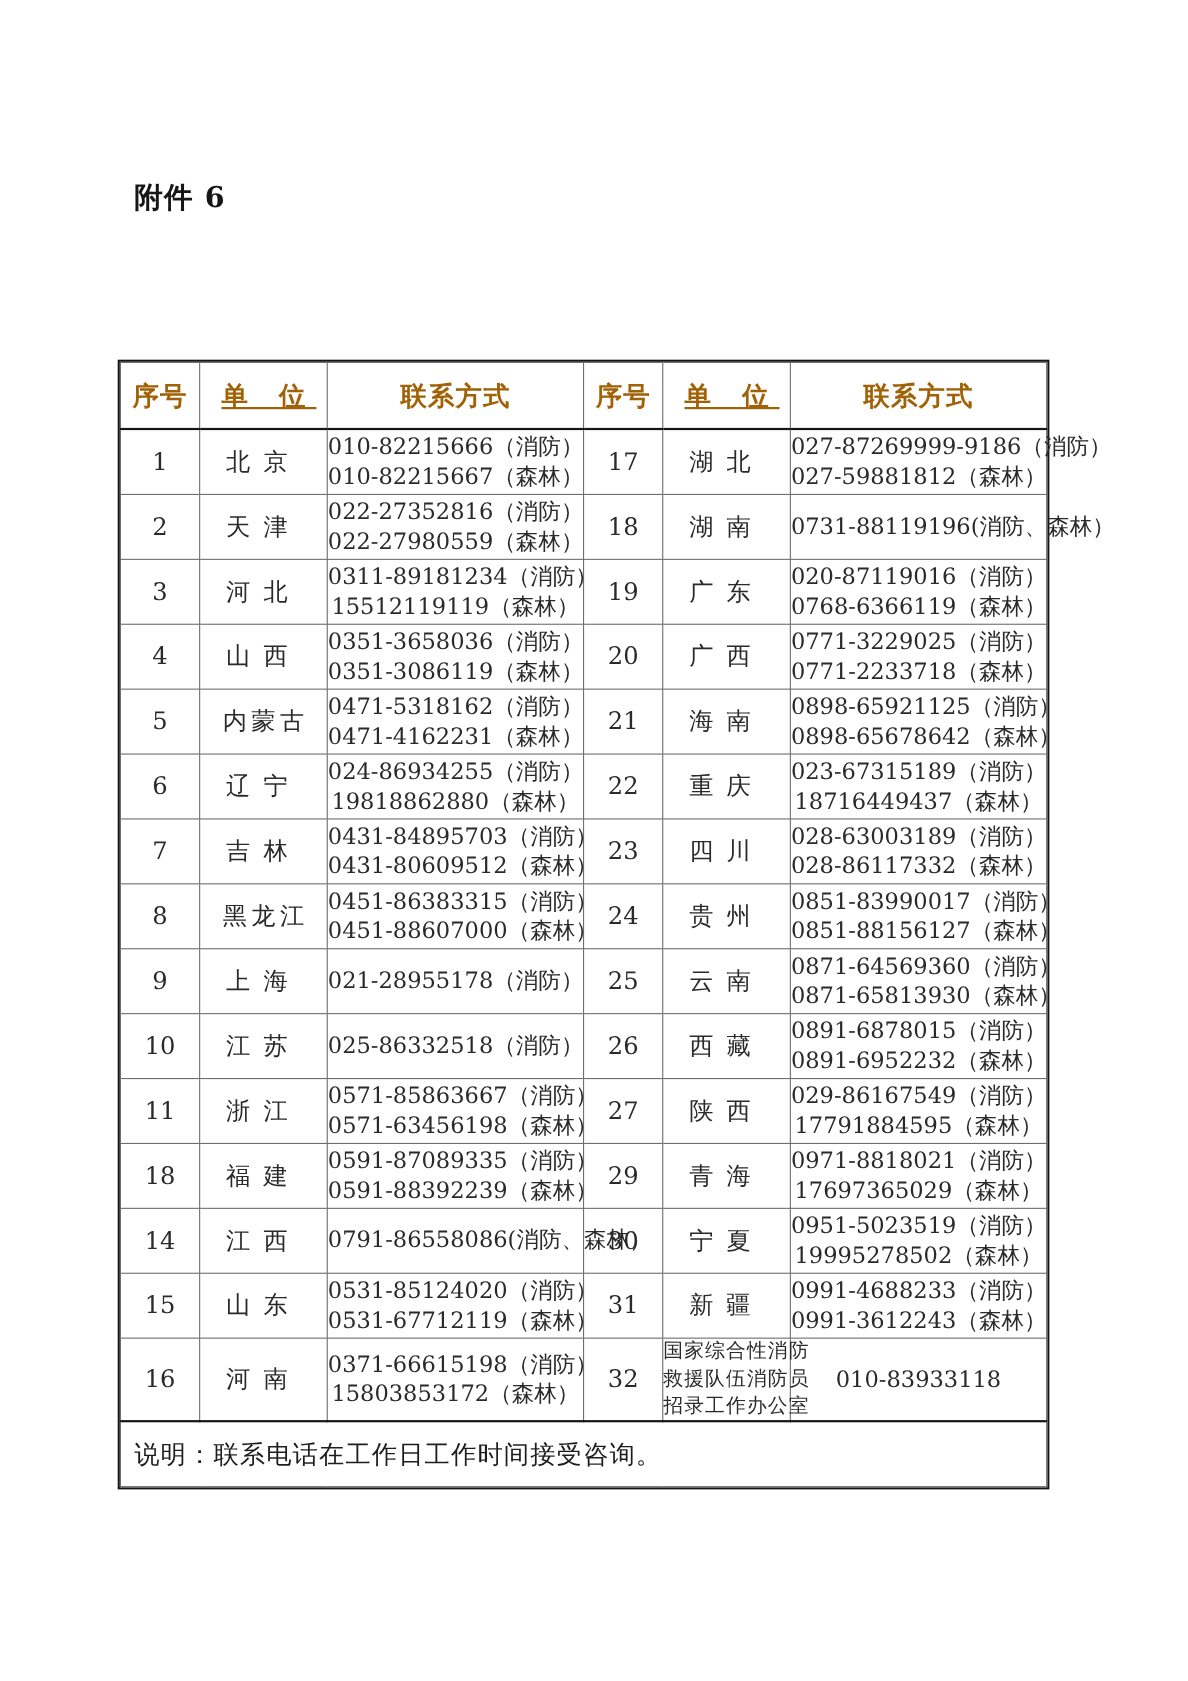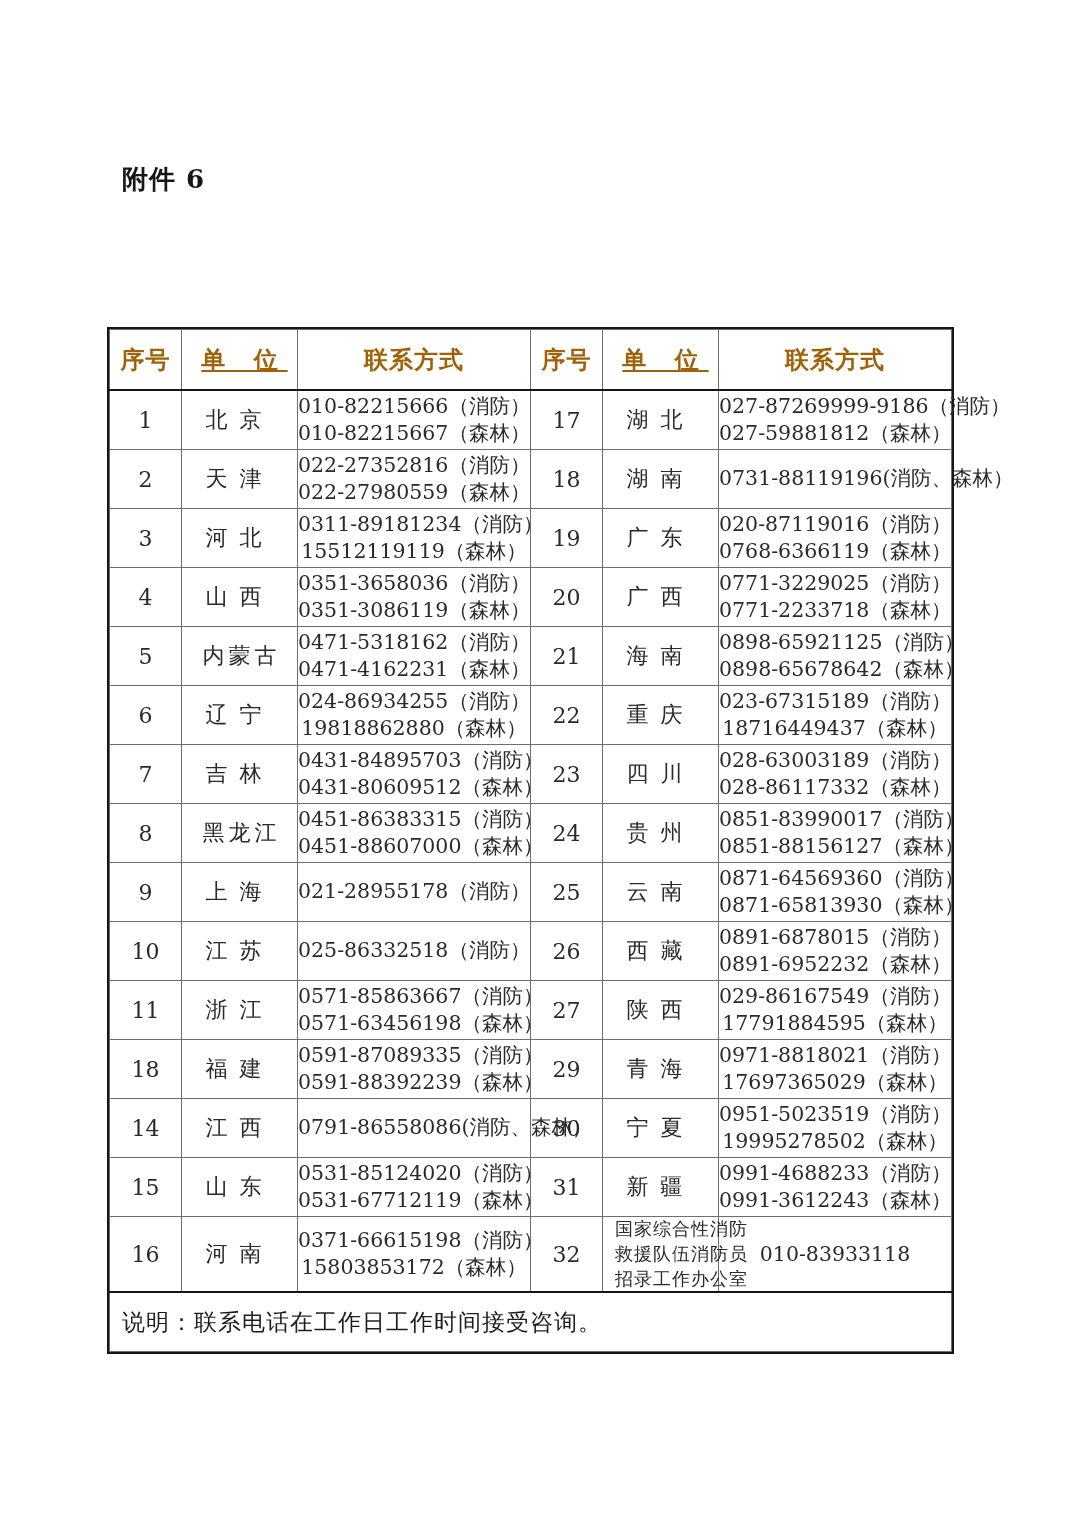--- a/index.html
+++ b/index.html
@@ -103,21 +103,21 @@
   td.no { font-size: 22px; font-family: "DejaVu Serif", "Liberation Serif", serif; }
   td.unit {
     font-size: 22px;
     letter-spacing: 12px;
     padding-left: 12px;
     white-space: nowrap;
   }
   td.unit.three { letter-spacing: 4px; padding-left: 4px; margin-top: 23px; }
   td.unit.block {
     letter-spacing: 1px;
-    padding-left: 12px;
+    padding-left: 0;
     font-size: 18px;
     line-height: 1.38;
   }
   td.tel {
     font-size: 20.5px;
     line-height: 1.34;
     letter-spacing: 0px;
     white-space: nowrap;
   }
   td.tel .l { display: block; }

